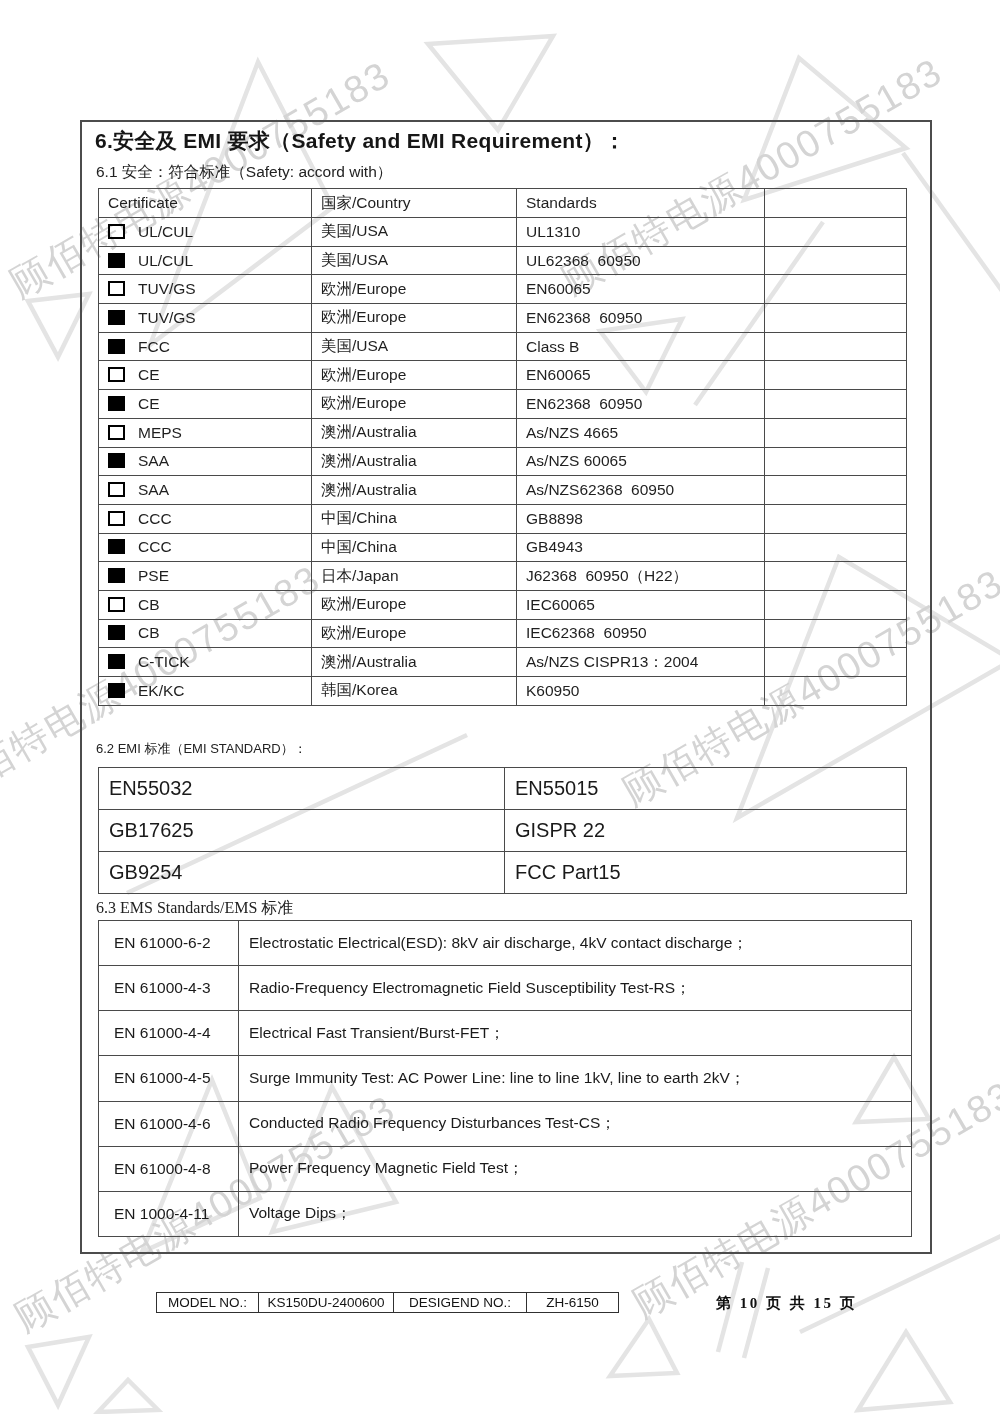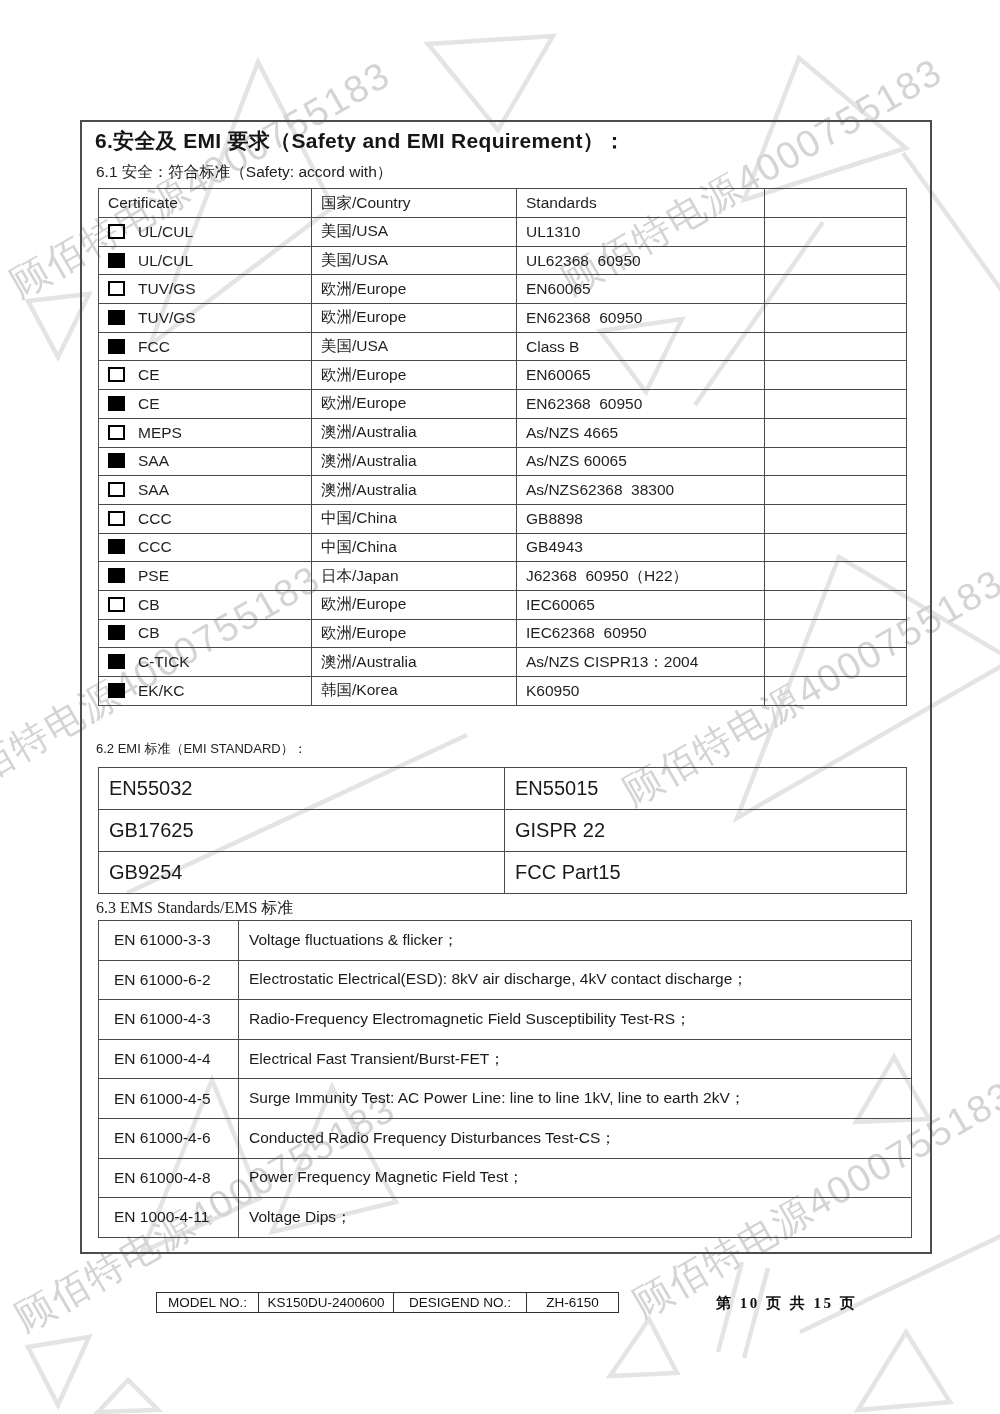--- a/index.html
+++ b/index.html
@@ -164,21 +164,21 @@
         </tr>
     <tr>
           <td><span class="cb checked"></span><span>SAA</span></td>
           <td>澳洲/Australia</td>
           <td>As/NZS 60065</td>
           <td></td>
         </tr>
     <tr>
           <td><span class="cb"></span><span>SAA</span></td>
           <td>澳洲/Australia</td>
-          <td>As/NZS62368  38300</td>
+          <td>As/NZS62368  60950</td>
           <td></td>
         </tr>
     <tr>
           <td><span class="cb"></span><span>CCC</span></td>
           <td>中国/China</td>
           <td>GB8898</td>
           <td></td>
         </tr>
     <tr>
           <td><span class="cb checked"></span><span>CCC</span></td>
@@ -243,24 +243,20 @@
     </table>
 
   <div class="s63">6.3 EMS Standards/EMS 标准</div>
 
   <table class="t3">
     <colgroup>
         <col style="width:140px">
         <col style="width:673px">
       </colgroup>
     <tbody>
-        <tr>
-          <td class="code">EN 61000-3-3</td>
-          <td class="desc">Voltage fluctuations &amp; flicker；</td>
-        </tr>
     <tr>
           <td class="code">EN 61000-6-2</td>
           <td class="desc">Electrostatic Electrical(ESD): 8kV air discharge, 4kV contact discharge；</td>
         </tr>
     <tr>
           <td class="code">EN 61000-4-3</td>
           <td class="desc">Radio-Frequency Electromagnetic Field Susceptibility Test-RS；</td>
         </tr>
     <tr>
           <td class="code">EN 61000-4-4</td>

